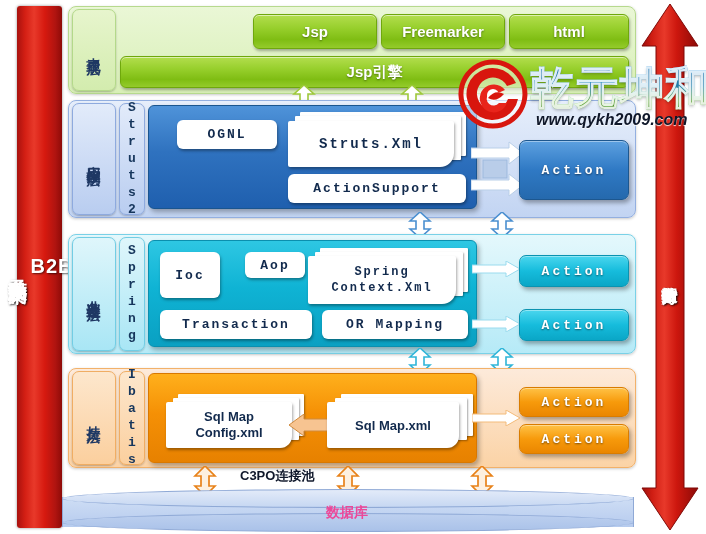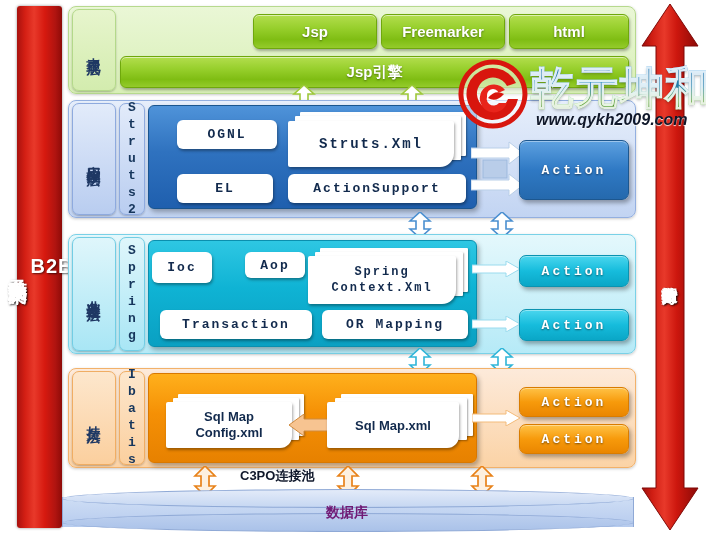--- a/index.html
+++ b/index.html
@@ -143,21 +143,21 @@
     border:1px solid #8fa9d6;border-radius:50%;
   }
   .db .bot-ell{
     position:absolute;left:0;top:24px;width:100%;height:17px;
     background:linear-gradient(180deg,#bdd0ef,#aac2e9);
     border:1px solid #8fa9d6;border-radius:50%;
   }
   .db .label{
     position:absolute;left:0;top:12px;width:100%;height:24px;
     display:flex;align-items:center;justify-content:center;
-    color:#701a75;font-weight:bold;font-size:14px;
+    color:#ec4899;font-weight:bold;font-size:14px;
   }
   .c3p0{
     position:absolute;left:240px;top:466px;width:220px;height:20px;
     display:flex;align-items:center;
     color:#0f172a;font-weight:bold;font-size:13px;
     text-shadow:0 1px 1px rgba(255,255,255,.8);
   }
 
   
   .logo{position:absolute;left:458px;top:57px;width:232px;height:82px;}
@@ -225,23 +225,20 @@
   </div>
   <div class="fw-chip chip-blue" style="left:119px;top:103px;width:24px;height:110px;">
     <span>Struts2</span>
   </div>
 
   <div class="fw-box fw-struts" style="left:148px;top:105px;width:327px;height:102px;"></div>
 
   <div class="wbox" style="left:177px;top:120px;width:100px;height:29px;">
     <span>OGNL</span>
   </div>
-  <div class="wbox" style="left:177px;top:174px;width:96px;height:29px;">
-    <span>EL</span>
-  </div>
 
   <div class="doc" style="left:288px;top:112px;width:178px;height:44px;">
     <div class="sheet" style="left:12px;top:0px;width:166px;height:44px;"></div>
     <div class="sheet" style="left:7px;top:4px;width:166px;height:44px;"></div>
     <div class="front mono" style="top:9px;width:166px;height:46px;font-size:14px;border-radius:2px 2px 14px 2px;">
       <span>Struts.Xml</span>
     </div>
   </div>
 
   <div class="wbox" style="left:288px;top:174px;width:178px;height:29px;font-size:13px;">
@@ -275,21 +272,21 @@
 
   <div class="layer-chip chip-cyan" style="left:72px;top:237px;width:42px;height:112px;">
     <span>业务逻辑层</span>
   </div>
   <div class="fw-chip chip-cyan" style="left:119px;top:237px;width:24px;height:112px;">
     <span>Spring</span>
   </div>
 
   <div class="fw-box fw-spring" style="left:148px;top:240px;width:327px;height:105px;"></div>
 
-  <div class="wbox" style="left:152px;top:252px;width:60px;height:31px;">
+  <div class="wbox" style="left:160px;top:252px;width:60px;height:46px;">
     <span>Ioc</span>
   </div>
   <div class="wbox" style="left:245px;top:252px;width:60px;height:26px;">
     <span>Aop</span>
   </div>
 
   <div class="doc" style="left:308px;top:248px;width:162px;height:58px;">
     <div class="sheet" style="left:12px;top:0px;width:148px;height:44px;"></div>
     <div class="sheet" style="left:7px;top:4px;width:148px;height:44px;"></div>
     <div class="front mono" style="top:8px;width:148px;height:48px;font-size:12px;flex-direction:column;line-height:16px;border-radius:2px 2px 14px 2px;">

